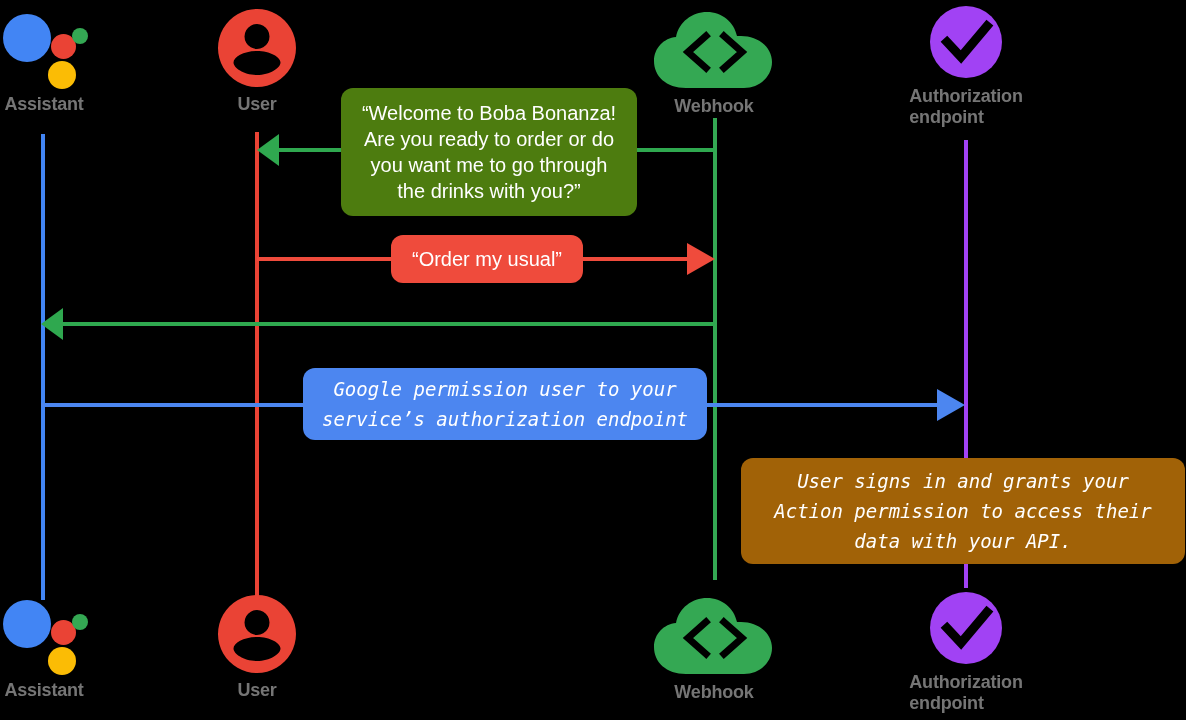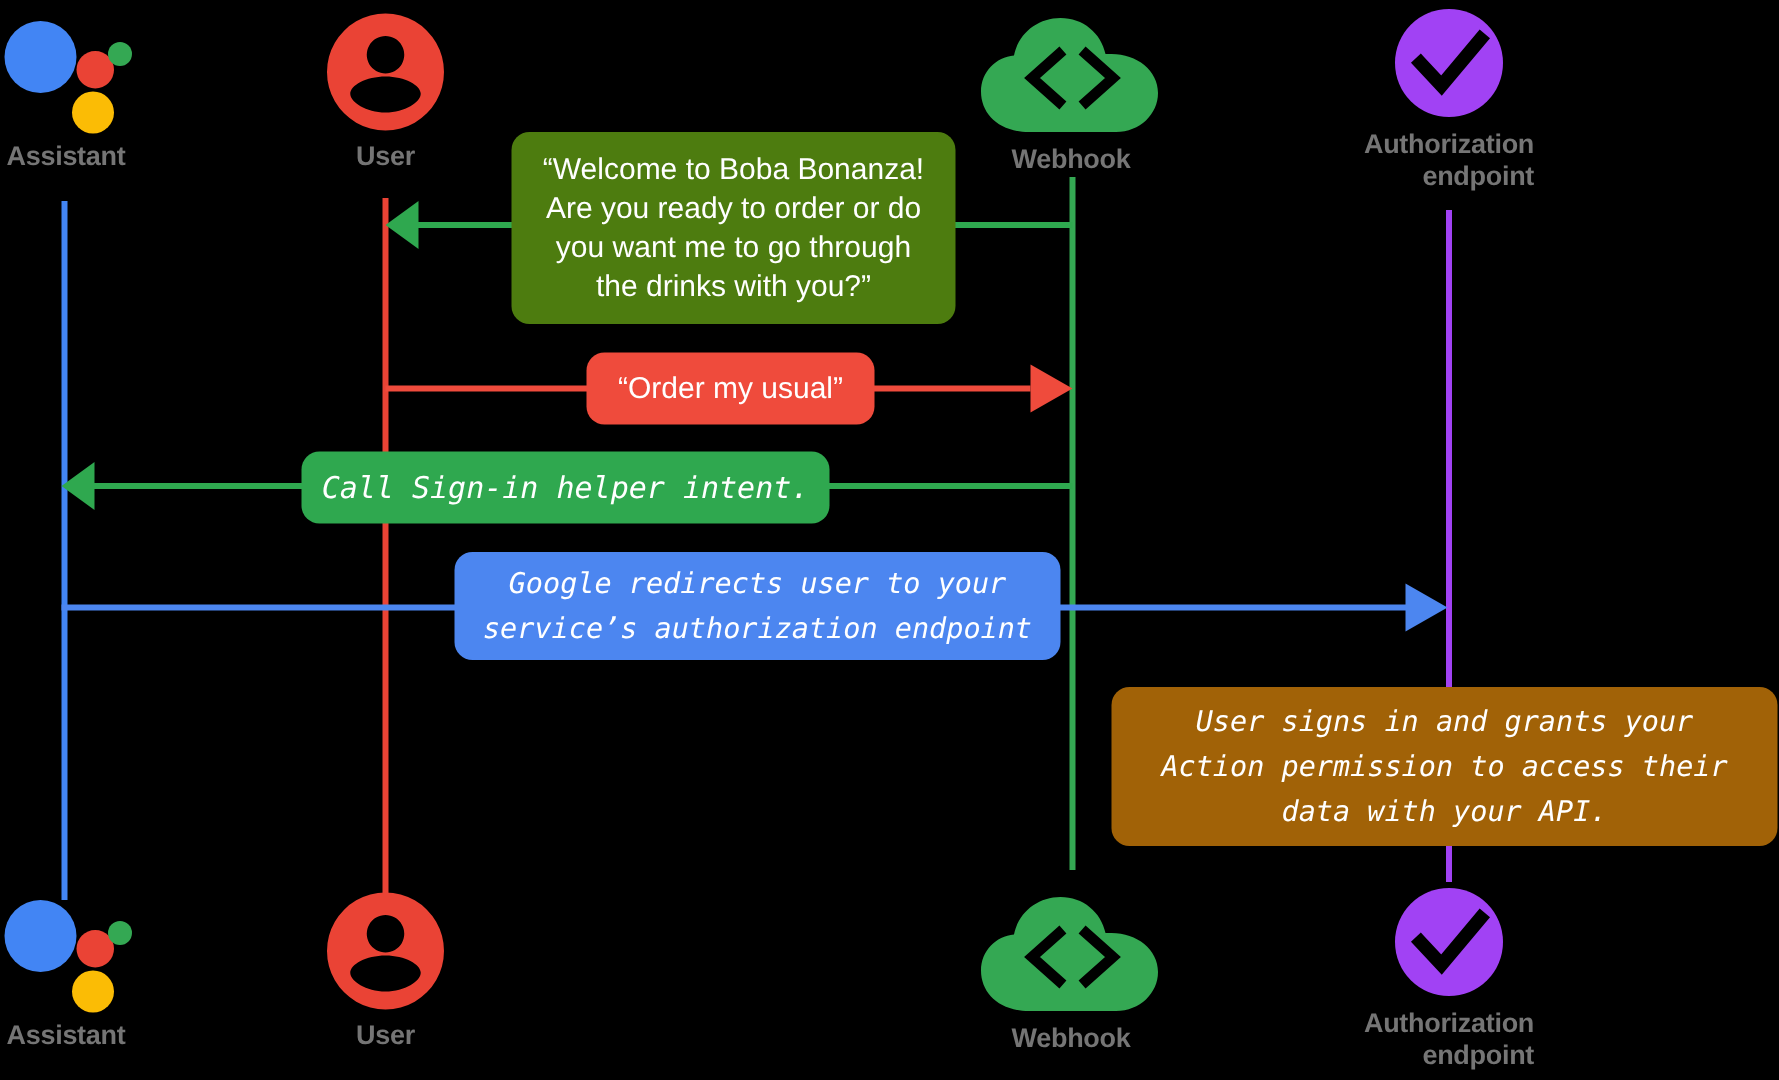--- a/index.html
+++ b/index.html
@@ -37,21 +37,21 @@
     position: relative;
     width: 96px;
     height: 80px;
   }
   .actor-label {
     margin-top: 6px;
     color: #757575;
     font-size: 18px;
     font-weight: bold;
     letter-spacing: -0.2px;
-    text-align: right;
+    text-align: left;
     line-height: 1.15;
     white-space: pre-line;
   }
   
   .g-blue, .g-red, .g-green, .g-yellow {
     position: absolute;
     border-radius: 50%;
   }
   .g-blue   { background: #4285F4; }
   .g-red    { background: #EA4335; }
@@ -149,28 +149,25 @@
   </div>
 
   <div class="msg-line" style="left:257px; top:257px; width:430px; background:#EF4B3C;"></div>
   <div class="arrow-head" style="left:687px; top:243px; border-left:28px solid #EF4B3C;"></div>
   <div class="bubble sans" style="left:391px; top:235px; width:192px; height:48px; background:#EF4B3C; font-size:20px; line-height:26px;">
     <span class="txt">“Order my usual”</span>
   </div>
 
   <div class="msg-line" style="left:60px; top:322px; width:655px; background:#2FA84F;"></div>
   <div class="arrow-head" style="left:41px; top:308px; border-right:22px solid #2FA84F;"></div>
-  <div class="bubble mono" style="left:201px; top:301px; width:352px; height:48px; background:#2FA84F; font-size:20px; line-height:26px;">
-    <span class="txt">Call Sign-in helper intent.</span>
-  </div>
 
   <div class="msg-line" style="left:41px; top:403px; width:902px; background:#4C86F0;"></div>
   <div class="arrow-head" style="left:937px; top:389px; border-left:28px solid #4C86F0;"></div>
   <div class="bubble mono" style="left:303px; top:368px; width:404px; height:72px; background:#4C86F0; font-size:19px; line-height:30px;">
-    <span class="txt">Google redirects user to your
+    <span class="txt">Google permission user to your
 service’s authorization endpoint</span>
   </div>
 
   <div class="bubble mono" style="left:741px; top:458px; width:444px; height:106px; background:#a16207; font-size:19px; line-height:30px;">
     <span class="txt">User signs in and grants your
 Action permission to access their
 data with your API.</span>
   </div>
 
   <div class="actor" style="left:0px; top:594px; width:88px;">

